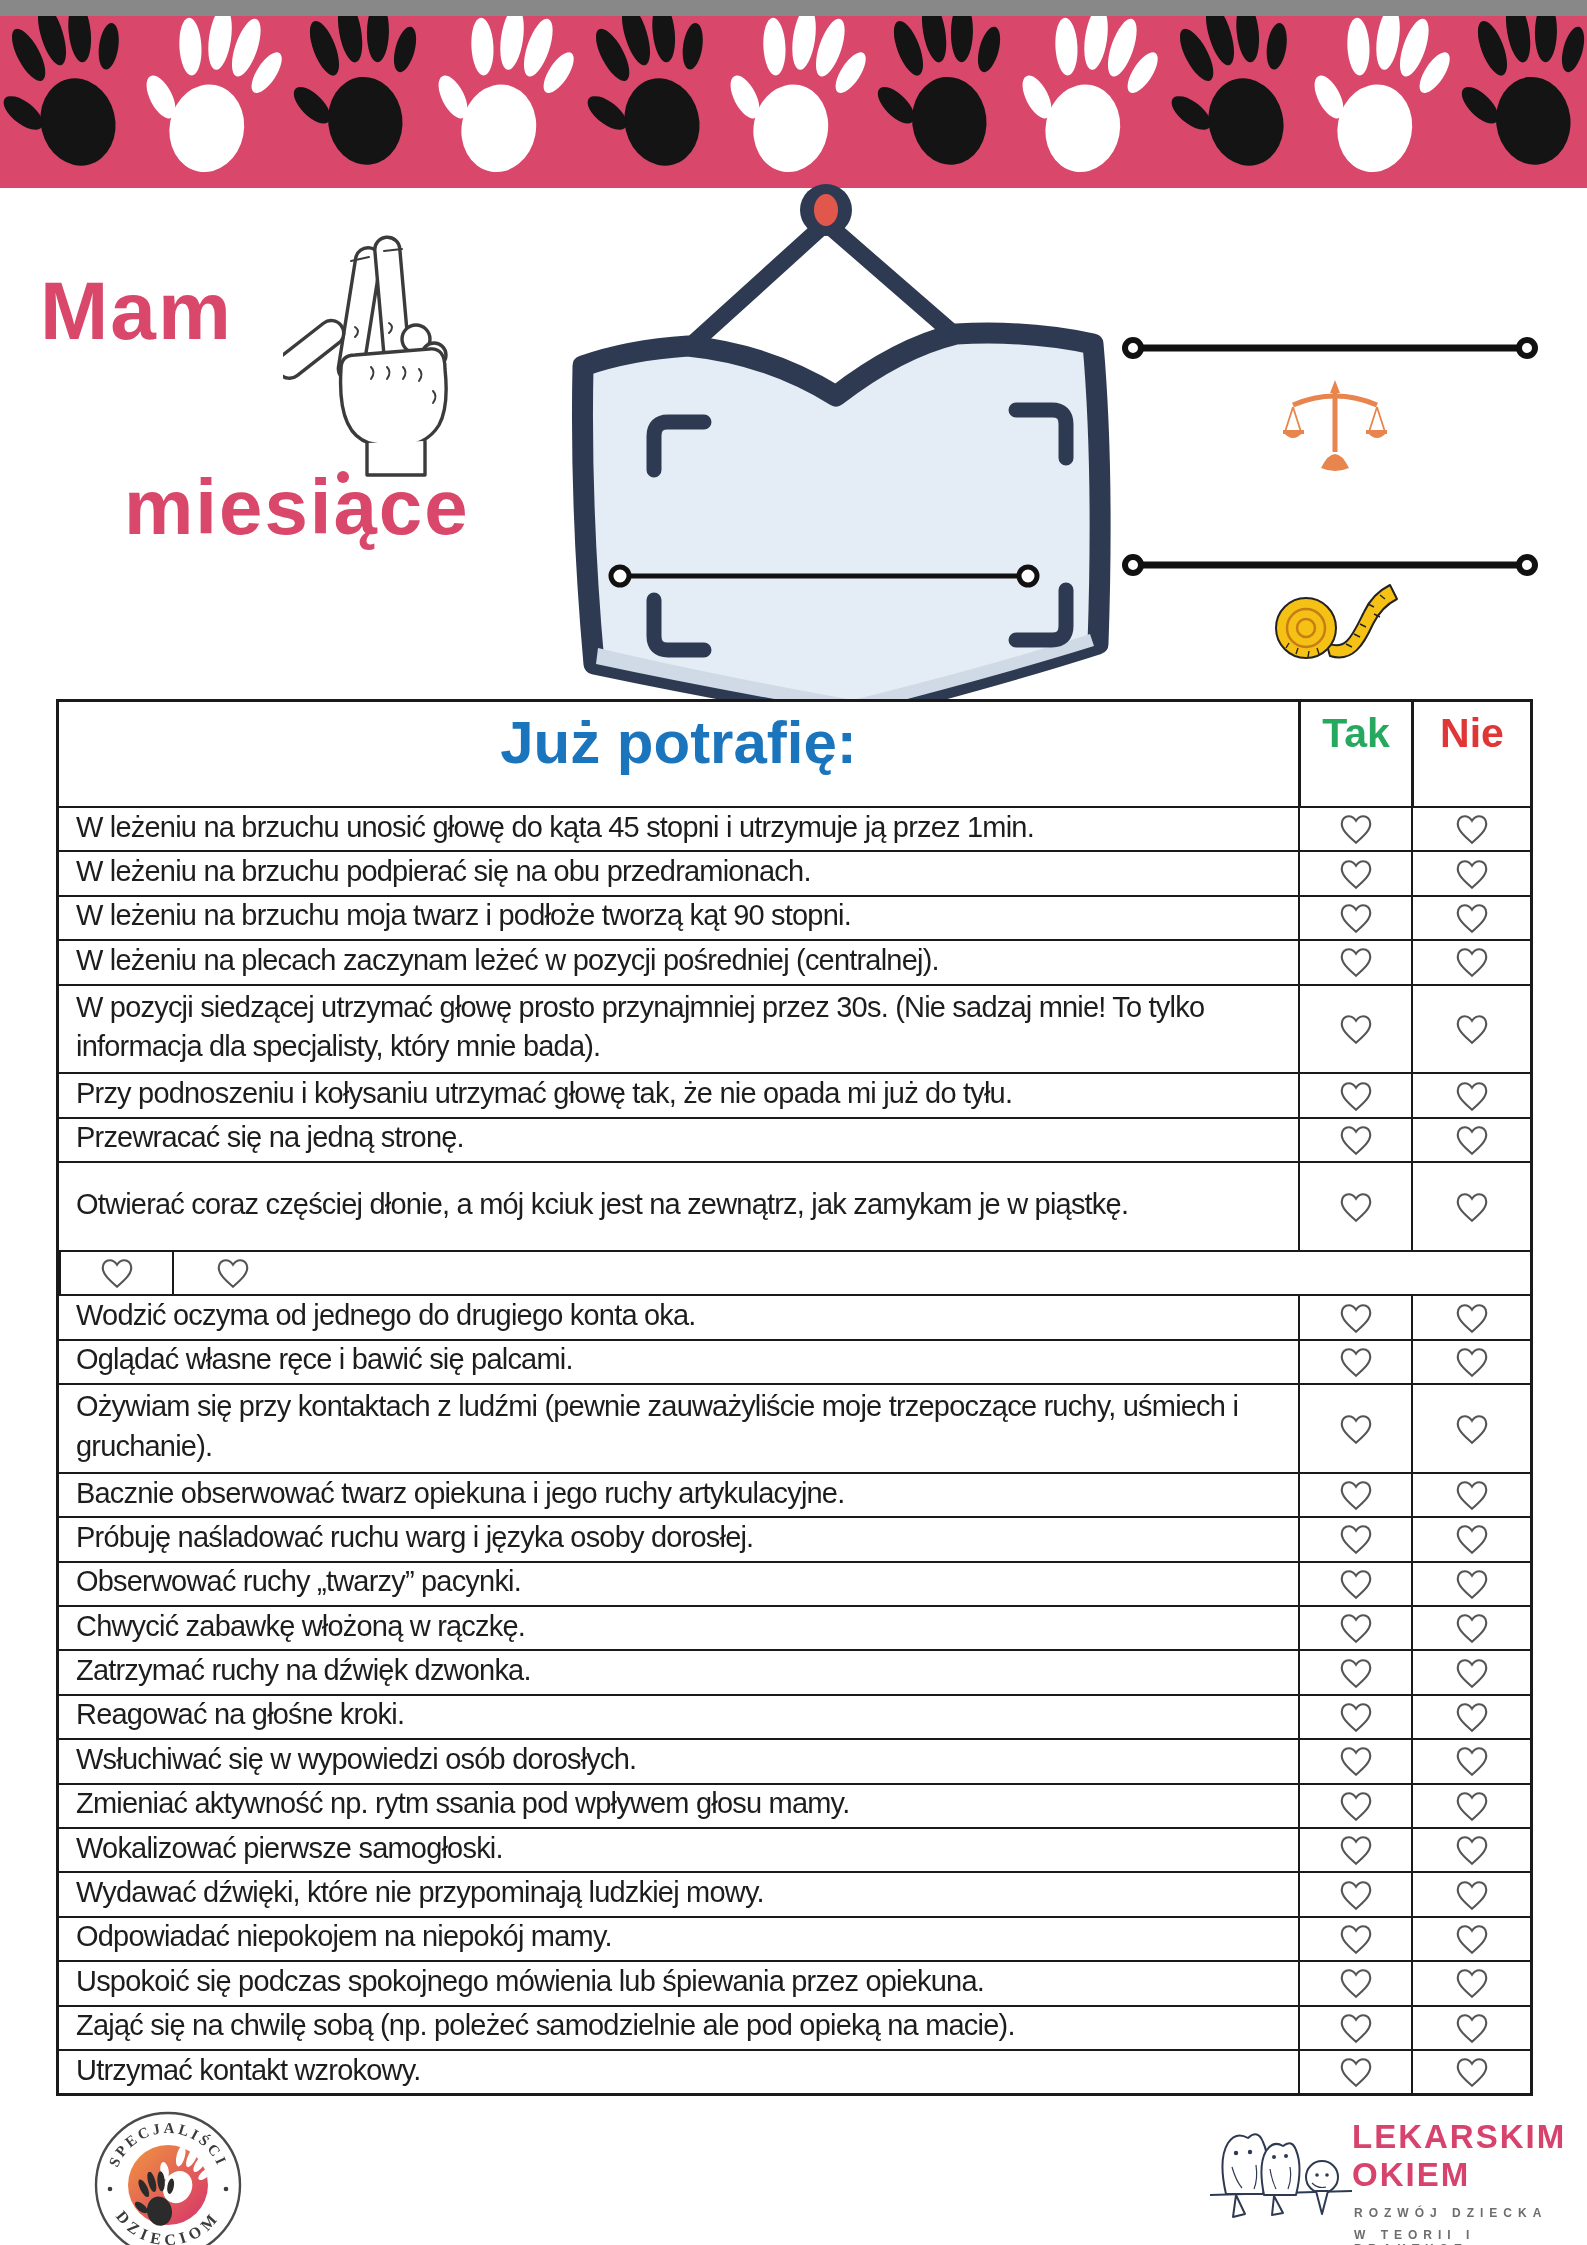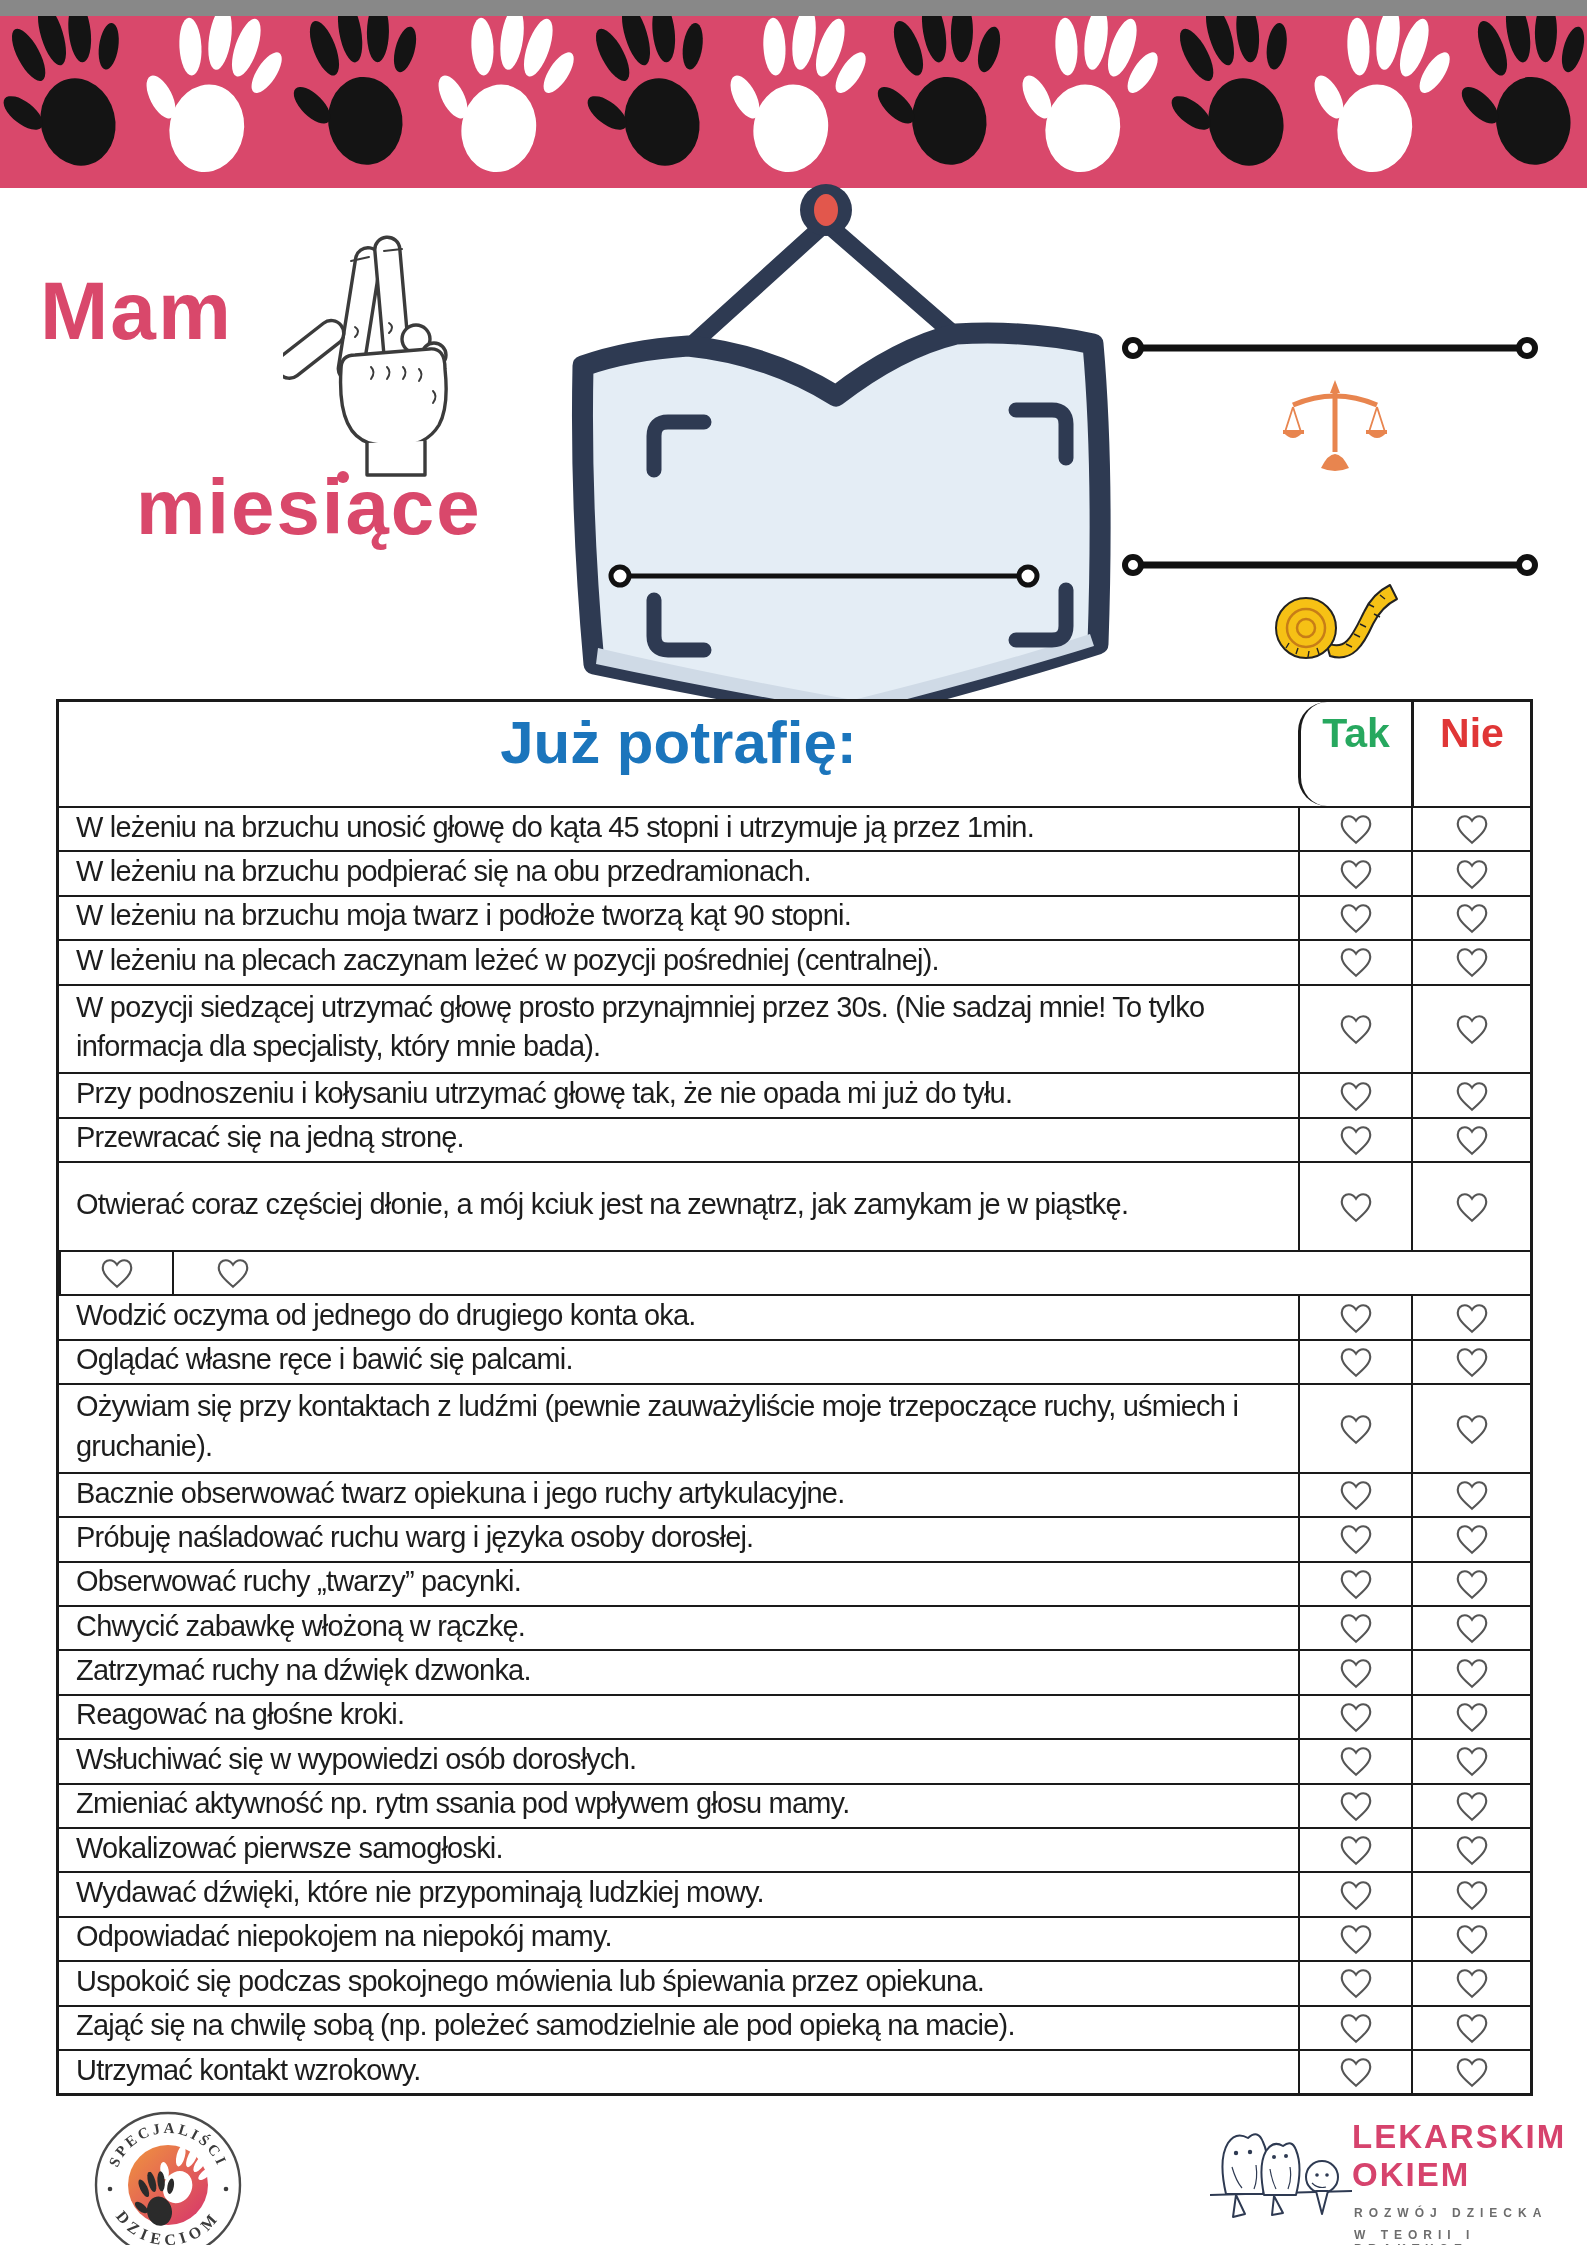--- a/index.html
+++ b/index.html
@@ -6,32 +6,32 @@
   .page{position:relative;width:1587px;height:2245px;background:#ffffff;margin:16px auto;
         overflow:hidden;font-family:"Liberation Sans",sans-serif;}
   
   .band{position:absolute;left:0;top:0;width:1587px;height:172px;background:var(--band);overflow:hidden;}
   .print{position:absolute;top:-16px;width:150px;height:172px;}
   .print:nth-child(odd){transform:rotate(-7deg);}
   .print:nth-child(even){transform:rotate(11deg) translateY(8px);}
   .print:nth-child(4n+1){transform:rotate(-14deg) translateY(2px);}
   
   .word1{position:absolute;left:40px;top:248px;font-size:82px;font-weight:bold;color:var(--accent_pink);letter-spacing:2px;}
-  .word2{position:absolute;left:136px;top:446px;font-size:78px;font-weight:bold;color:var(--accent_pink);letter-spacing:2px;}
+  .word2{position:absolute;left:124px;top:446px;font-size:78px;font-weight:bold;color:var(--accent_pink);letter-spacing:2px;}
   .hand-dot{position:absolute;left:337px;top:455px;width:12px;height:12px;border-radius:50%;background:var(--accent_pink);}
   .abs{position:absolute;}
   
   .table{position:absolute;left:56px;top:683px;width:1477px;border:3px solid #1a1a1a;box-sizing:border-box;background:#fff;}
   .thead{display:flex;height:104px;box-sizing:border-box;}
   .th-skill{flex:1;display:flex;justify-content:center;padding-top:6px;
             font-size:60px;font-weight:bold;color:var(--blue);}
   .th-yes,.th-no{width:113px;box-sizing:border-box;border-left:3px solid #1a1a1a;
             display:flex;justify-content:center;padding-top:8px;font-size:41px;font-weight:bold;}
   .th-no{width:119px;}
-  .th-yes{color:var(--green);border-radius:29px;} .th-no{color:var(--red);}
+  .th-yes{color:var(--green);} .th-no{color:var(--red);}
   .tr{display:flex;height:44.4px;box-sizing:border-box;border-top:2.5px solid #1a1a1a;}
   .tr.tall{height:88.8px;}
   .td-text{flex:1;display:flex;align-items:center;padding:0 14px 4px 17px;
            font-size:29px;color:#1d1d1d;letter-spacing:-0.8px;line-height:1.35;font-weight:500;}
   .td-yes,.td-no{width:113px;box-sizing:border-box;border-left:2.5px solid #1a1a1a;
            display:flex;align-items:center;justify-content:center;overflow:hidden;}
   .td-no{width:119px;}
   .heart{width:40px;height:40px;flex:0 0 auto;}
   
   .brand1{position:absolute;left:1352px;top:2102px;font-size:33px;font-weight:bold;color:#d6436d;letter-spacing:2px;}

